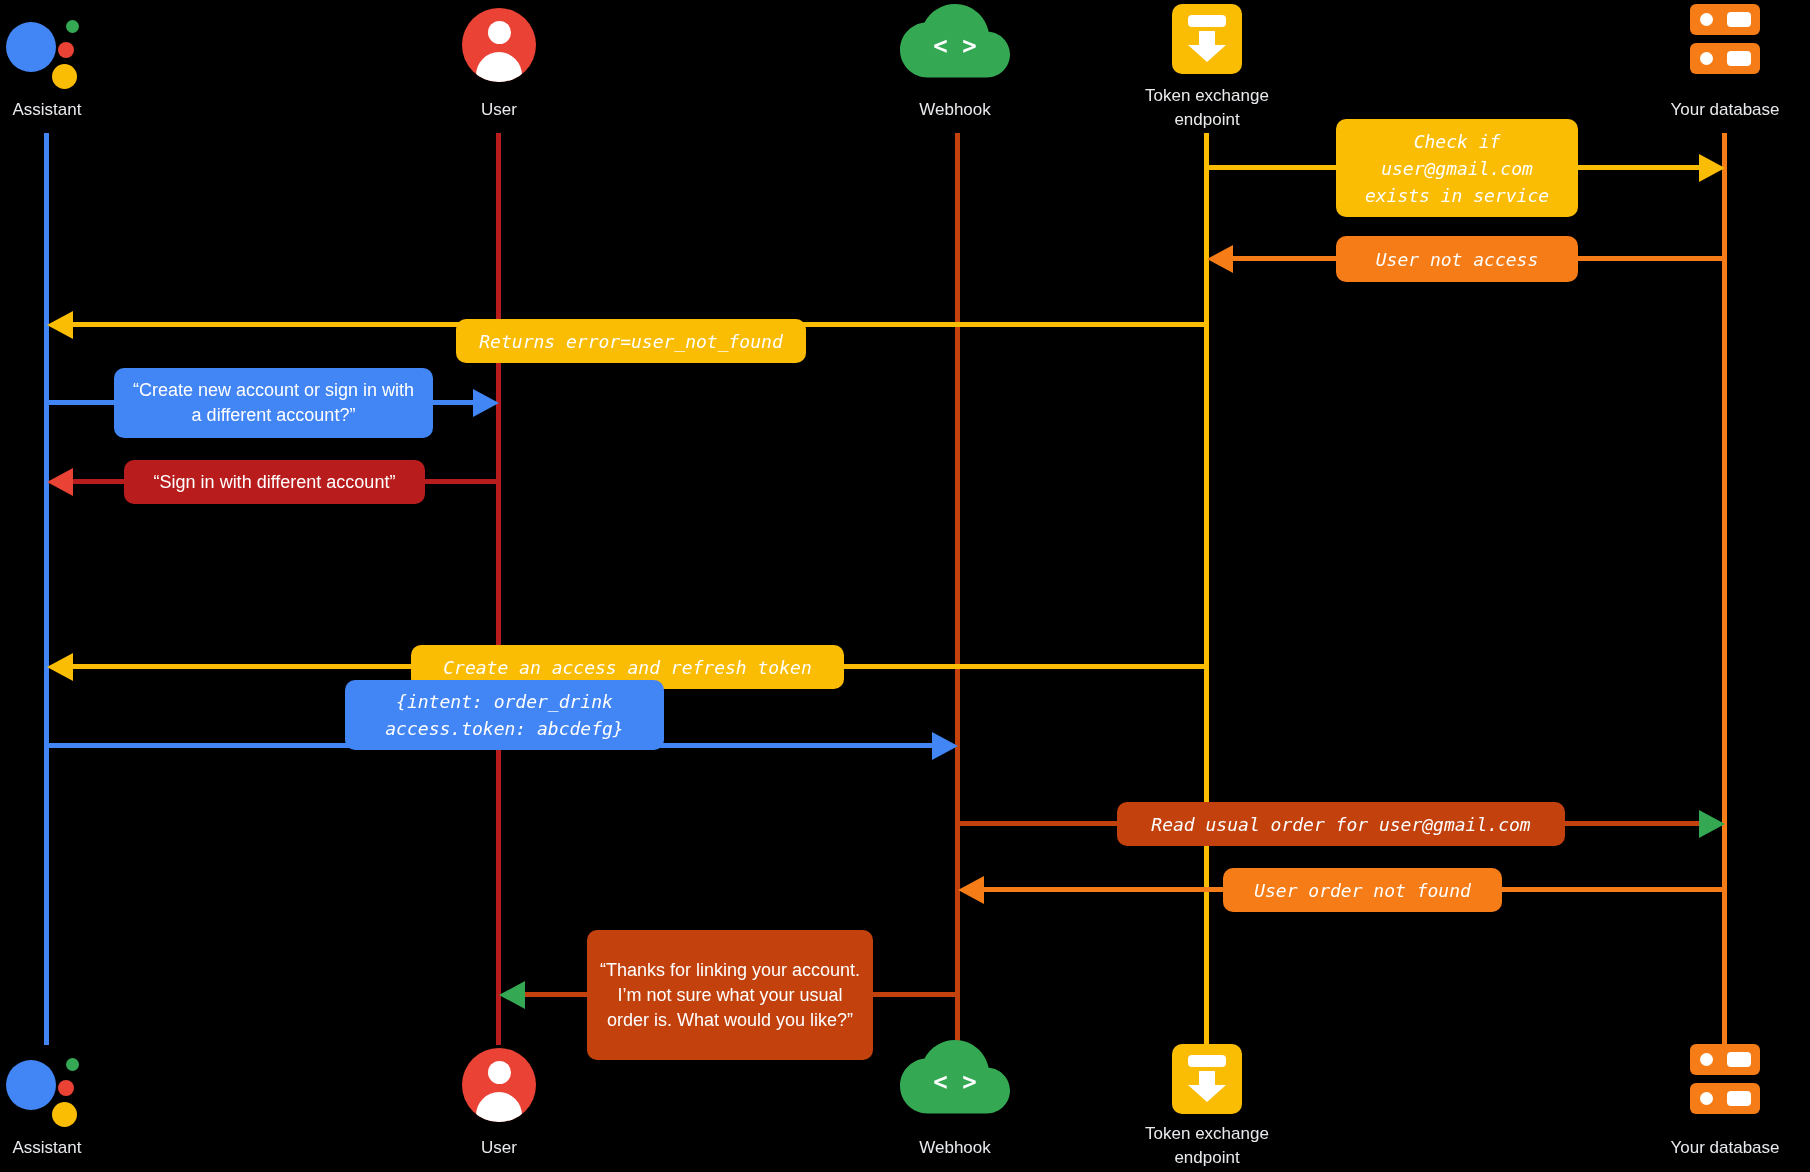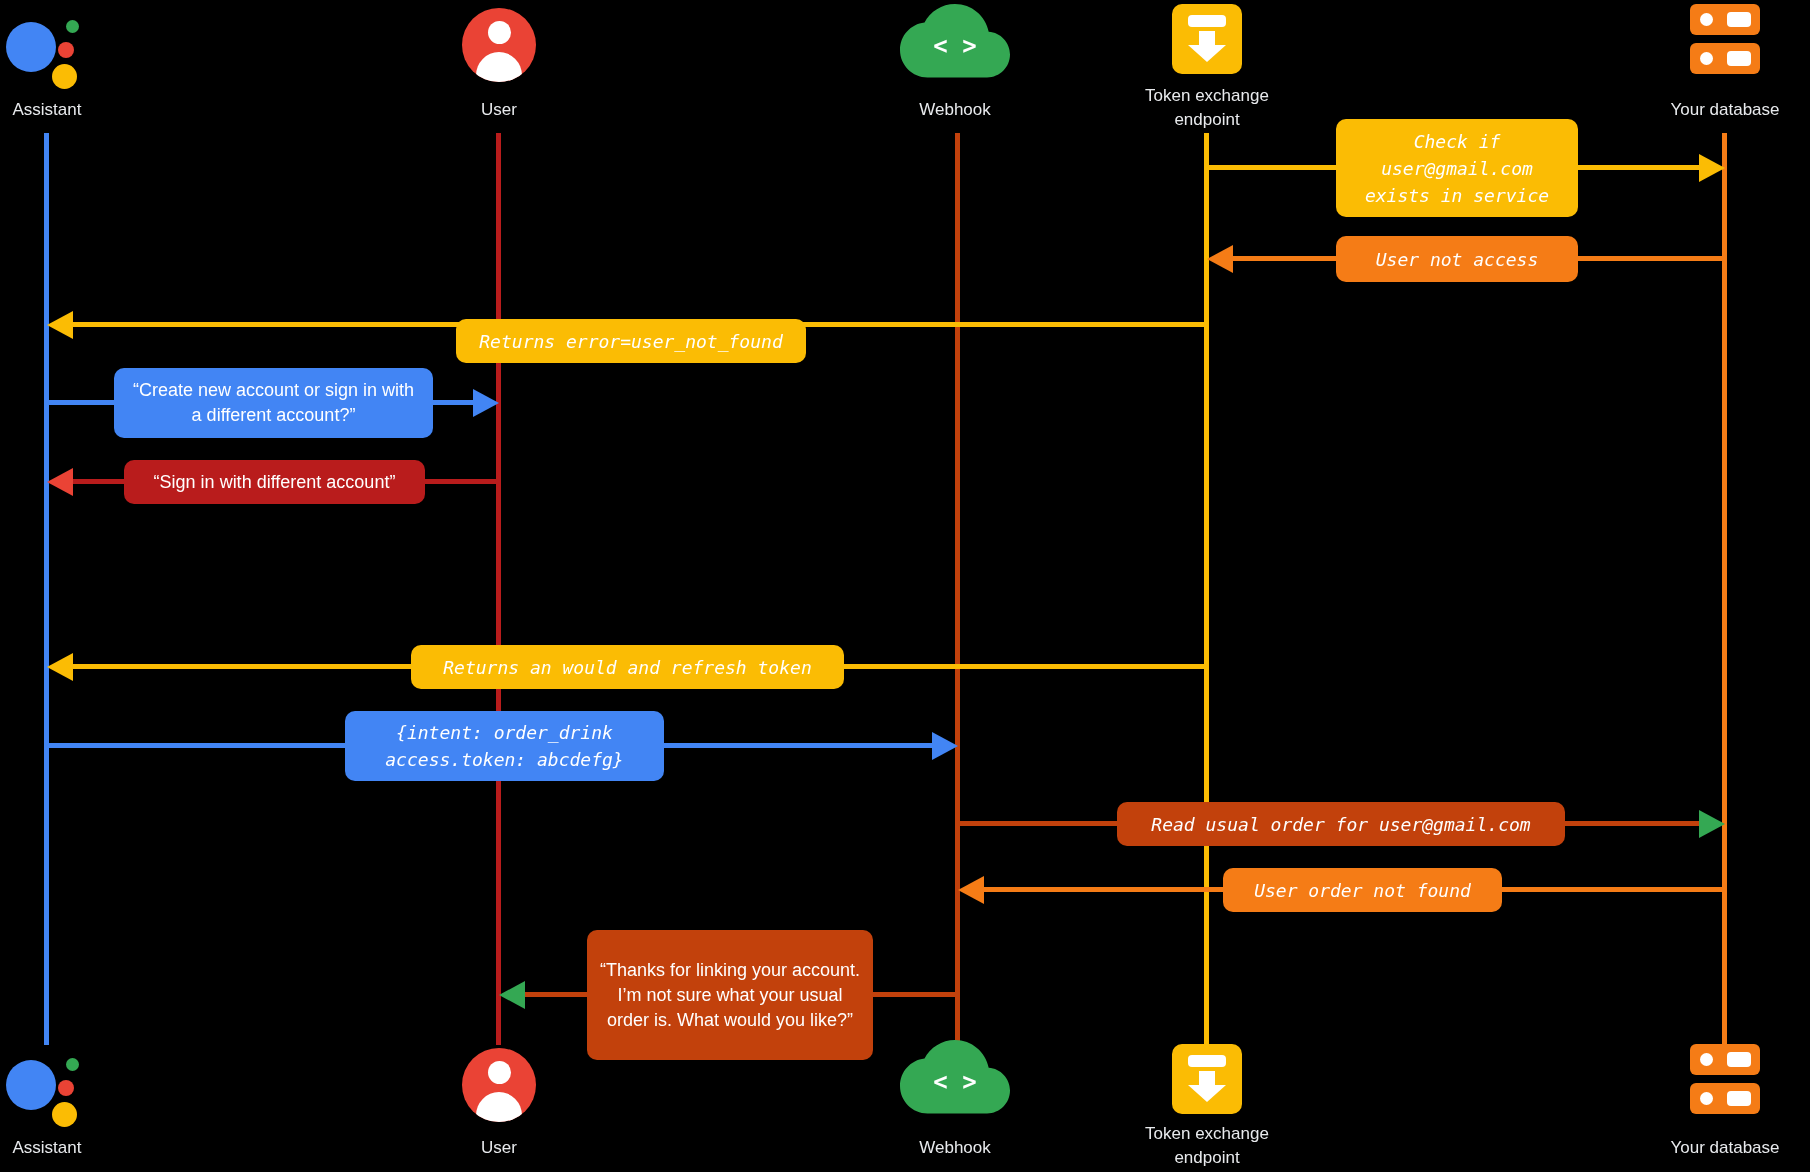--- a/index.html
+++ b/index.html
@@ -84,25 +84,25 @@
   <div class="ah right blue" style="left:473px;top:389px"></div>
   <div class="mbox speech bg-blue" style="left:114px;top:368px;width:319px;min-height:70px">“Create new account or sign in with a different account?”</div>
 
   <div class="mline bg-red" style="left:73px;top:479px;width:426px"></div>
   <div class="ah left red" style="left:47px;top:468px"></div>
   <div class="mbox speech bg-red" style="left:124px;top:460px;width:301px;min-height:44px">“Sign in with different account”</div>
 
 
   <div class="mline bg-yellow" style="left:73px;top:664px;width:1134px"></div>
   <div class="ah left yellow" style="left:47px;top:653px"></div>
-  <div class="mbox mono bg-yellow" style="left:411px;top:645px;width:433px;min-height:44px">Returns an would and refresh token</div>
+  <div class="mbox mono bg-yellow" style="left:411px;top:645px;width:433px;min-height:44px">Create an access and refresh token</div>
 
   <div class="mline bg-blue" style="left:47px;top:743px;width:885px"></div>
   <div class="ah right blue" style="left:932px;top:732px"></div>
-  <div class="mbox mono bg-blue" style="left:345px;top:711px;width:319px;min-height:70px">{intent: order_drink
+  <div class="mbox mono bg-blue" style="left:345px;top:680px;width:319px;min-height:70px">{intent: order_drink
 access.token: abcdefg}</div>
 
   <div class="mline bg-green" style="left:958px;top:821px;width:741px"></div>
   <div class="ah right green" style="left:1699px;top:810px"></div>
   <div class="mbox mono bg-green" style="left:1117px;top:802px;width:448px;min-height:44px">Read usual order for user@gmail.com</div>
 
   <div class="mline bg-orange" style="left:984px;top:887px;width:741px"></div>
   <div class="ah left orange" style="left:958px;top:876px"></div>
   <div class="mbox mono bg-orange" style="left:1223px;top:868px;width:279px;min-height:44px">User order not found</div>
 

